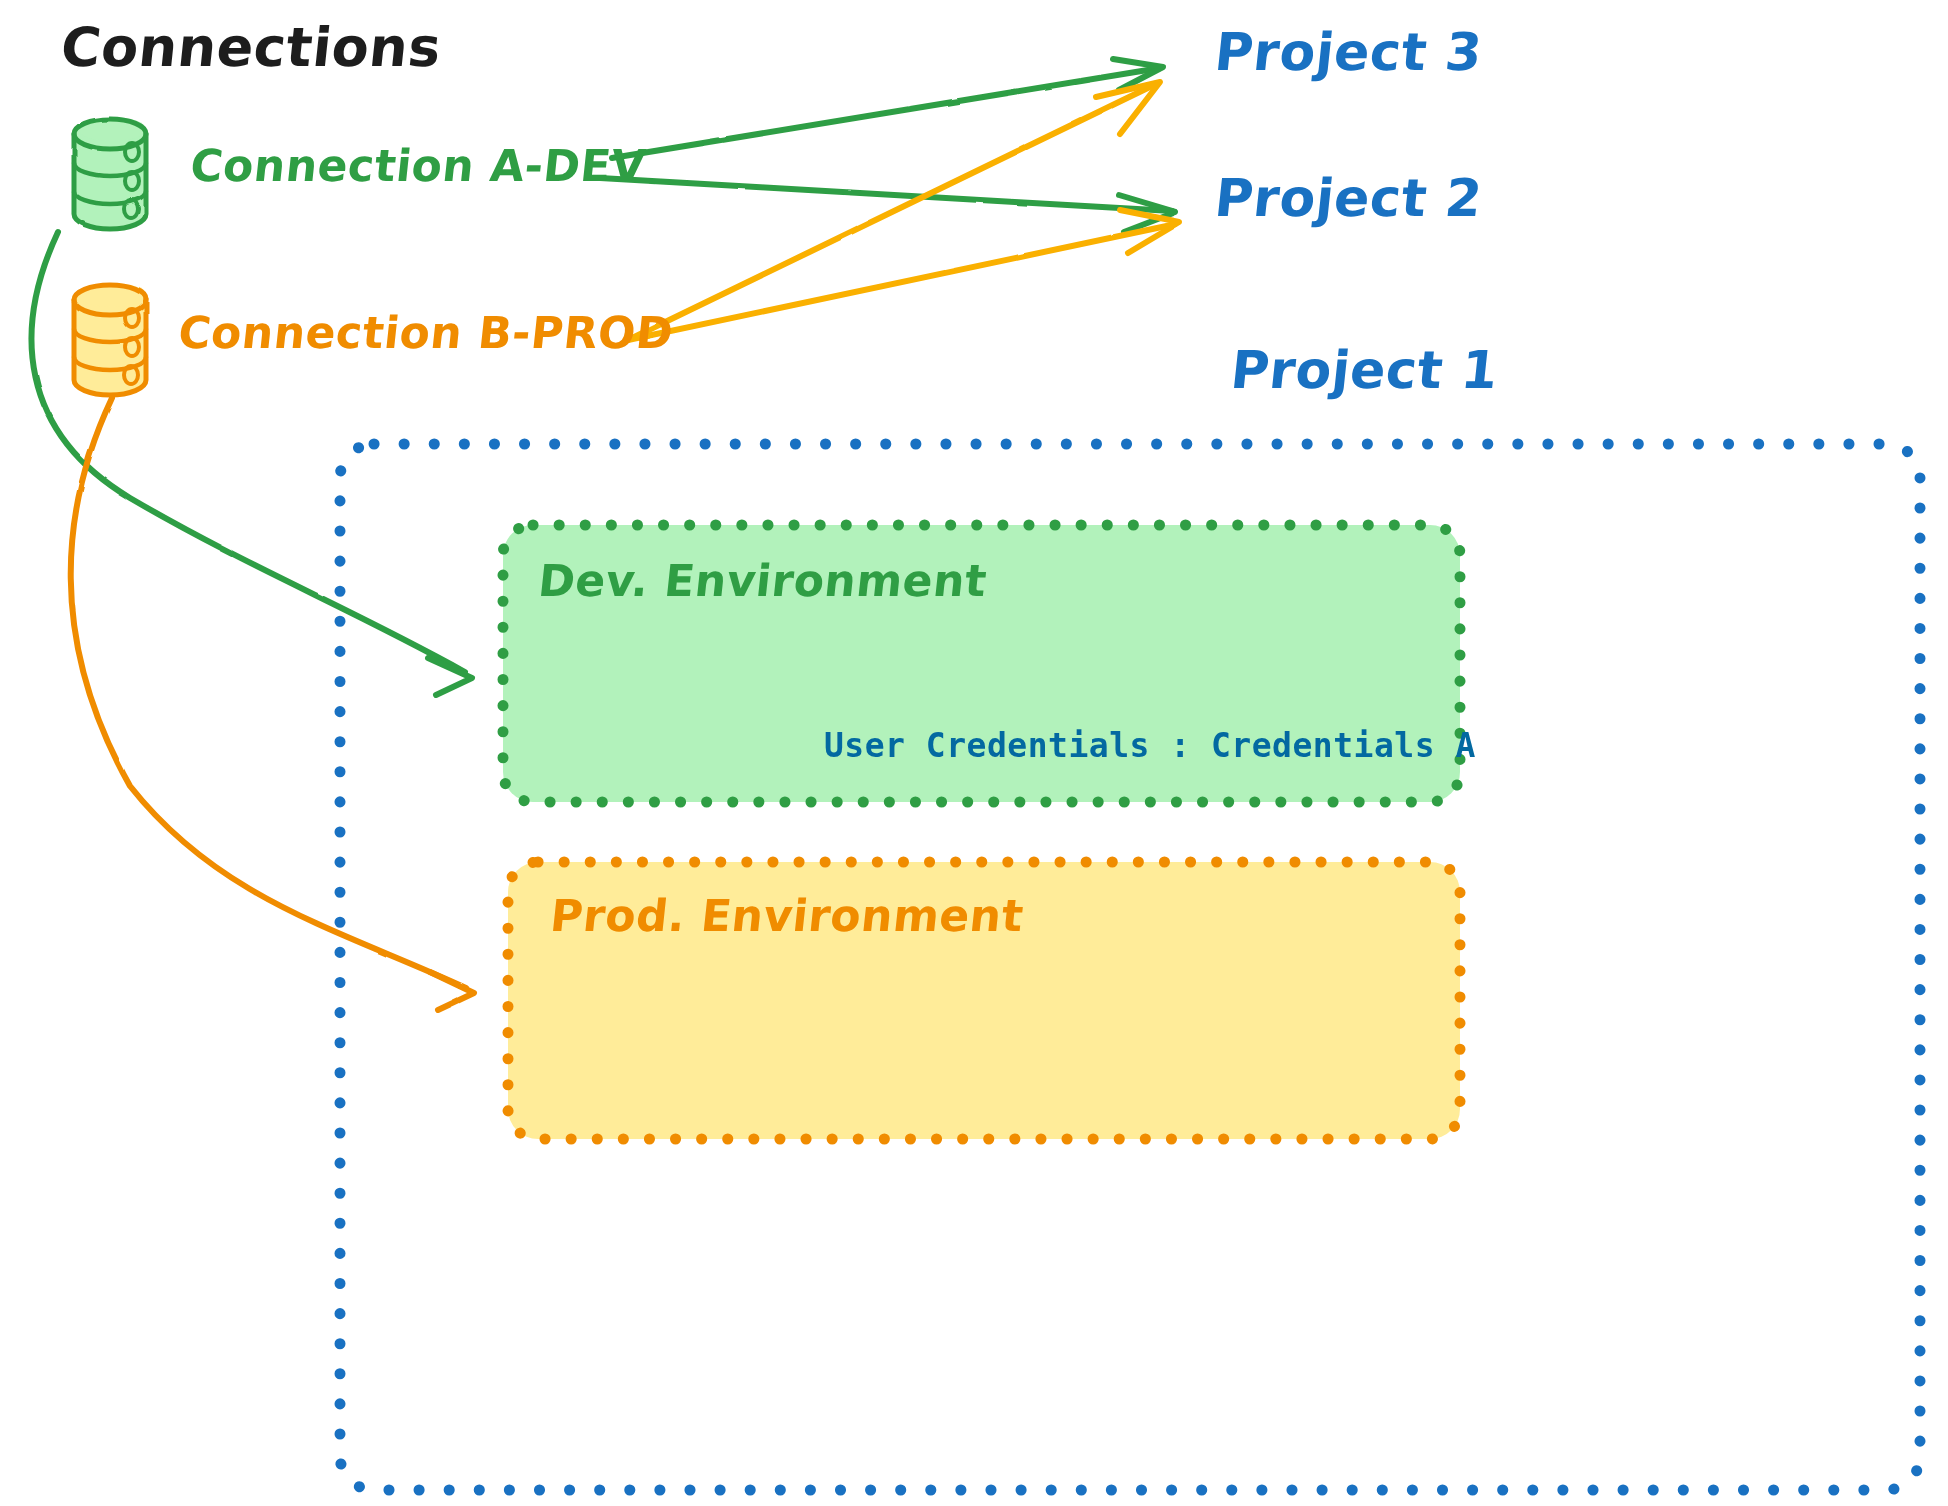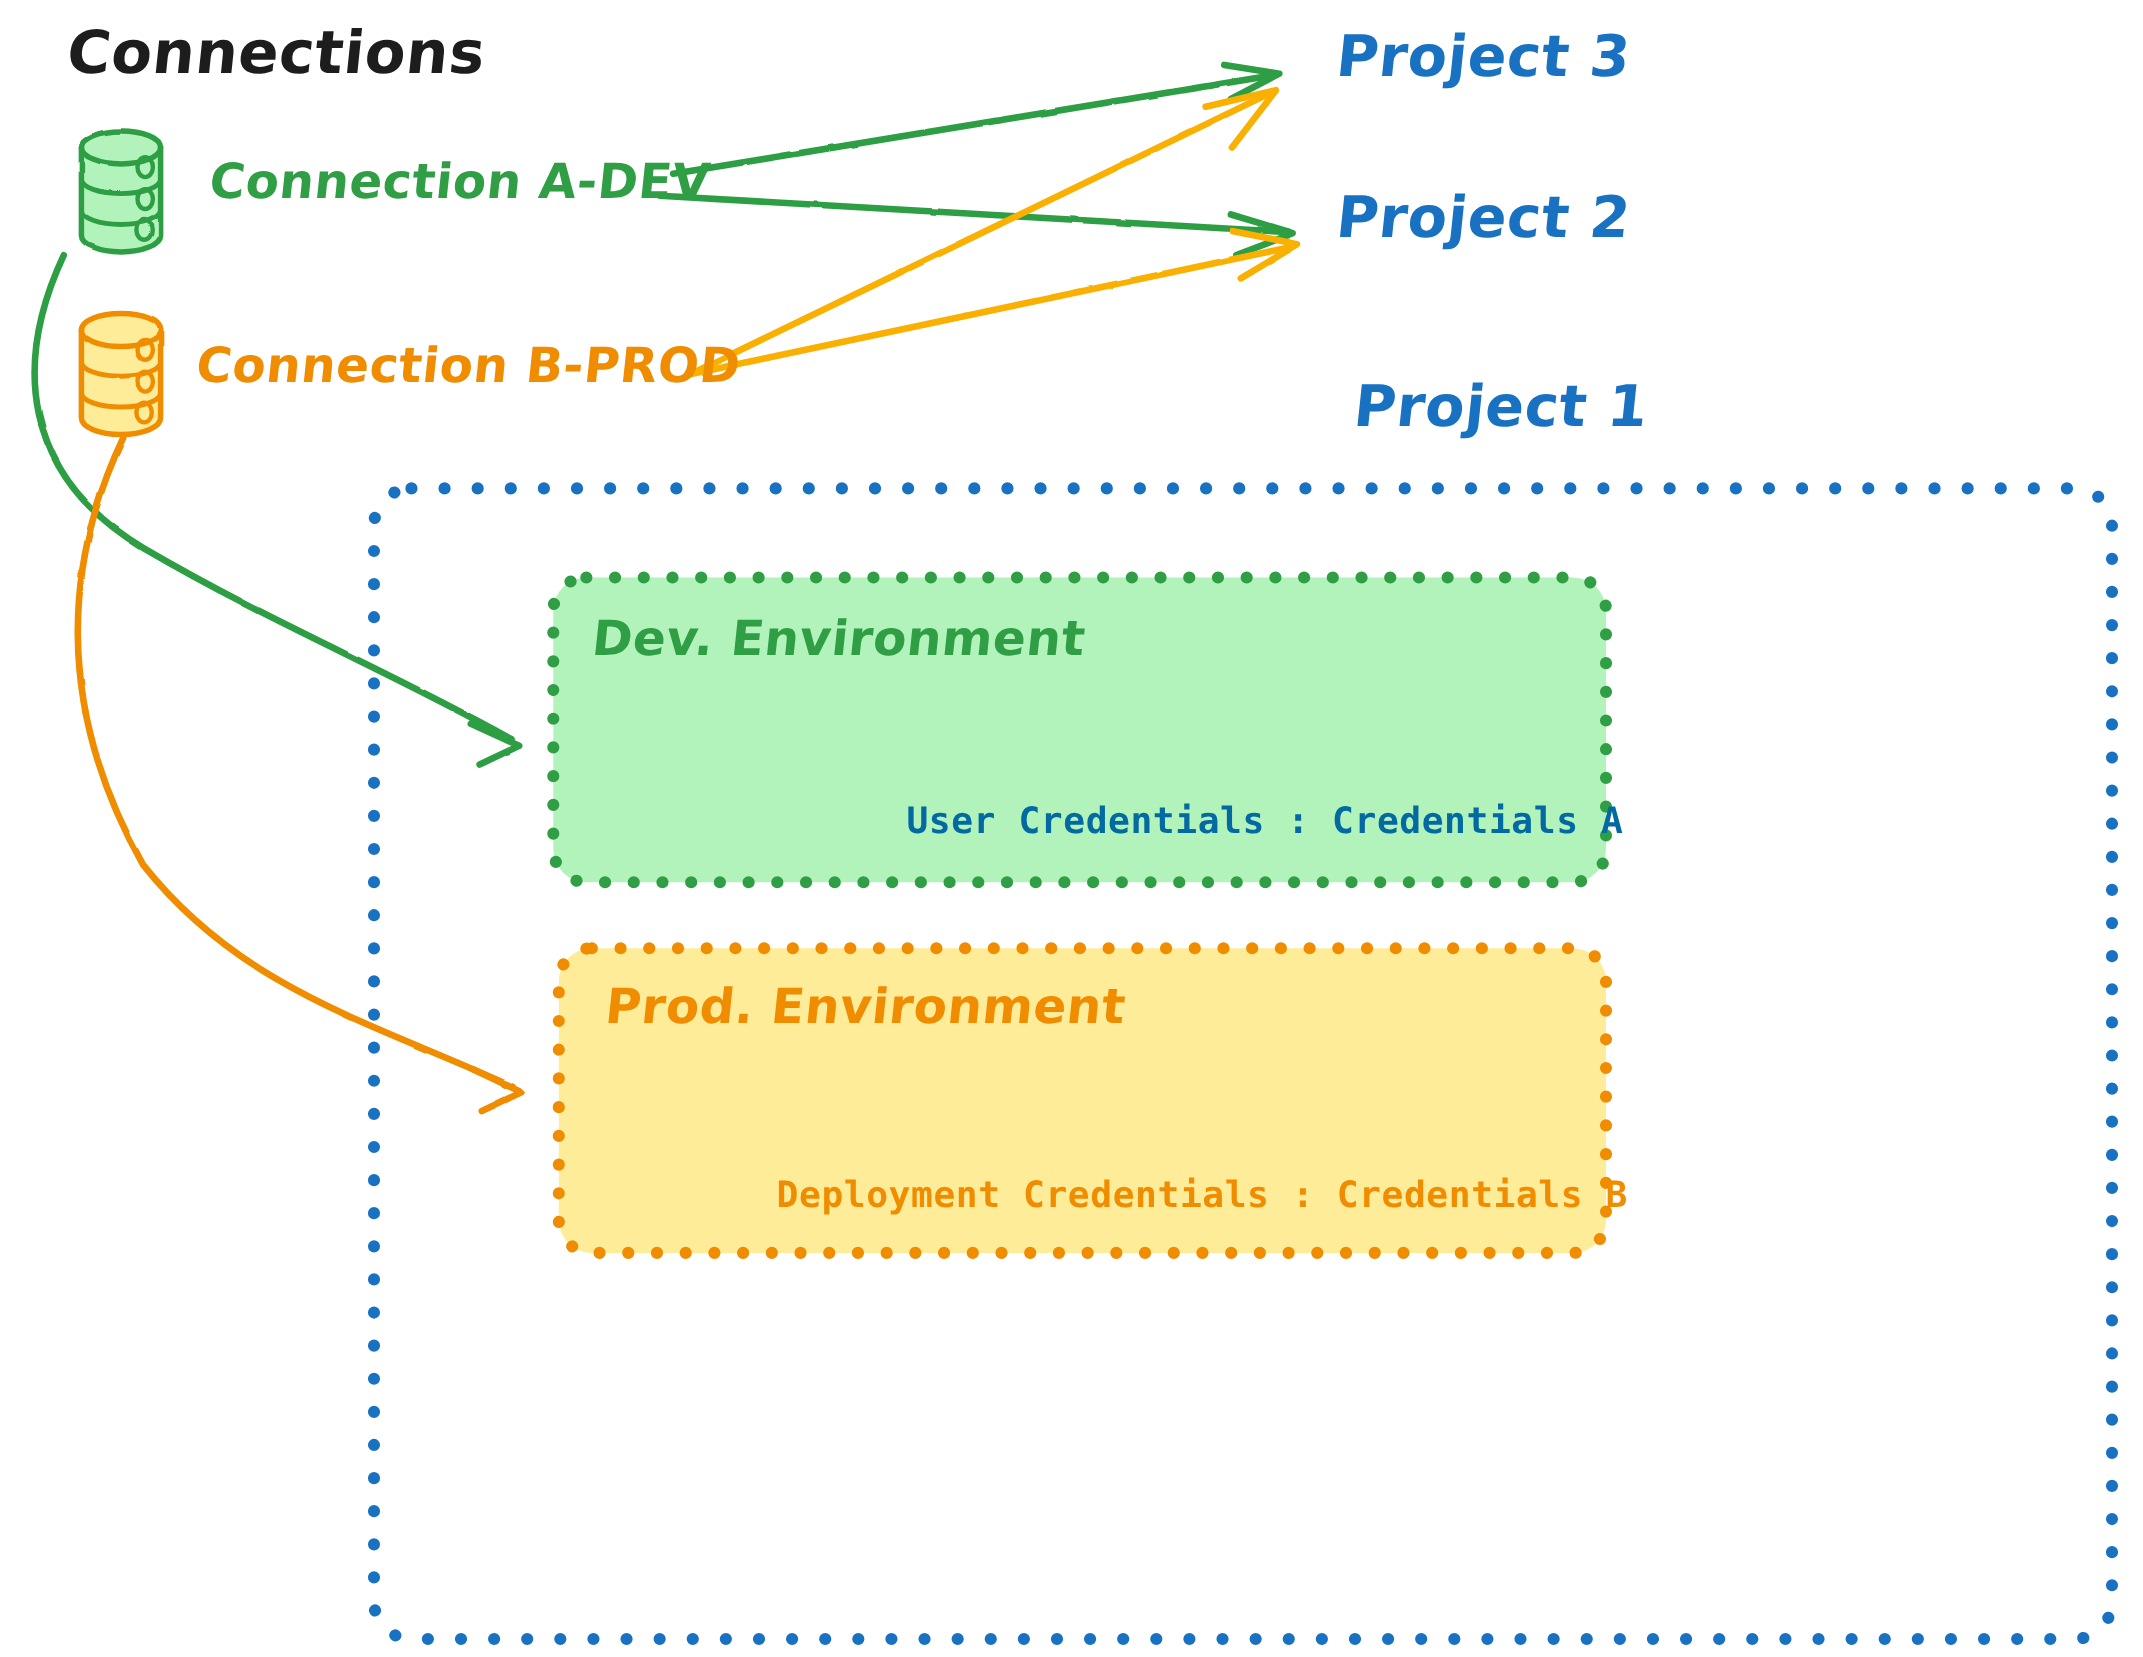--- a/index.html
+++ b/index.html
@@ -198,15 +198,14 @@
   <div class="lbl hand" id="label-project-2">Project 2</div>
 
   <div class="lbl hand" id="label-project-1">Project 1</div>
 
   <div class="lbl hand" id="label-dev-env">Dev. Environment</div>
 
   <div class="lbl mono" id="label-dev-creds">User Credentials : Credentials A</div>
 
   <div class="lbl hand" id="label-prod-env">Prod. Environment</div>
 
-  <div class="lbl mono" id="label-prod-creds">Deployment Credentials : Credentials B</div>
 
 </div>
 
 </body></html>

